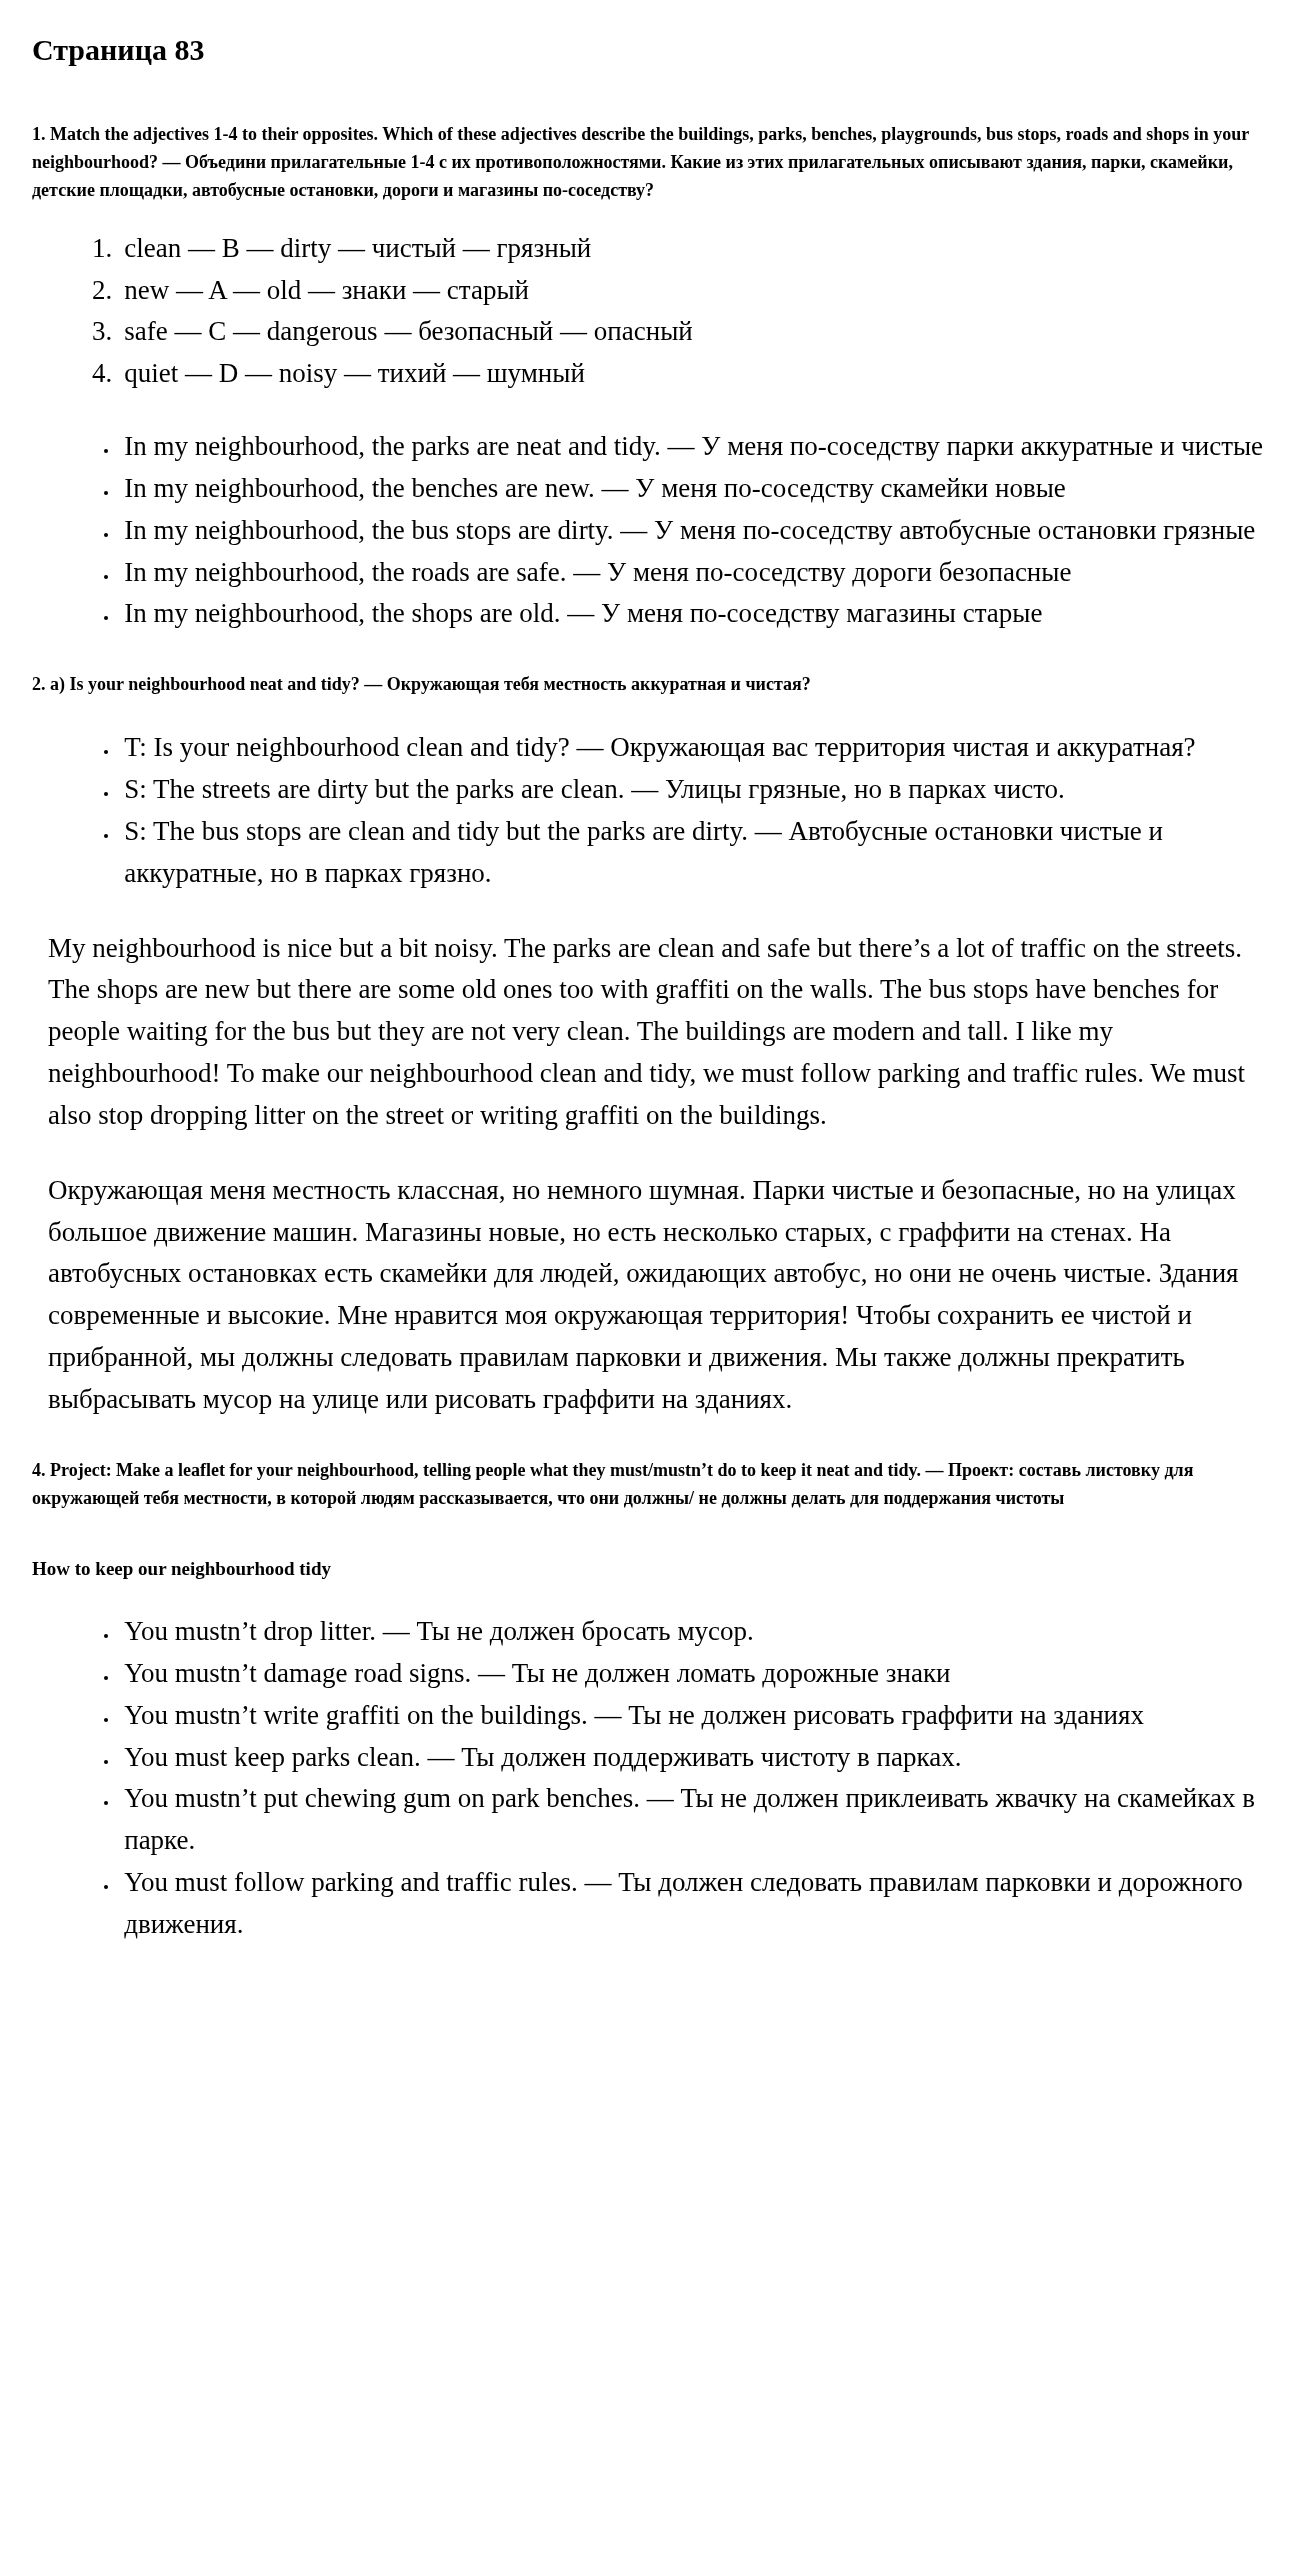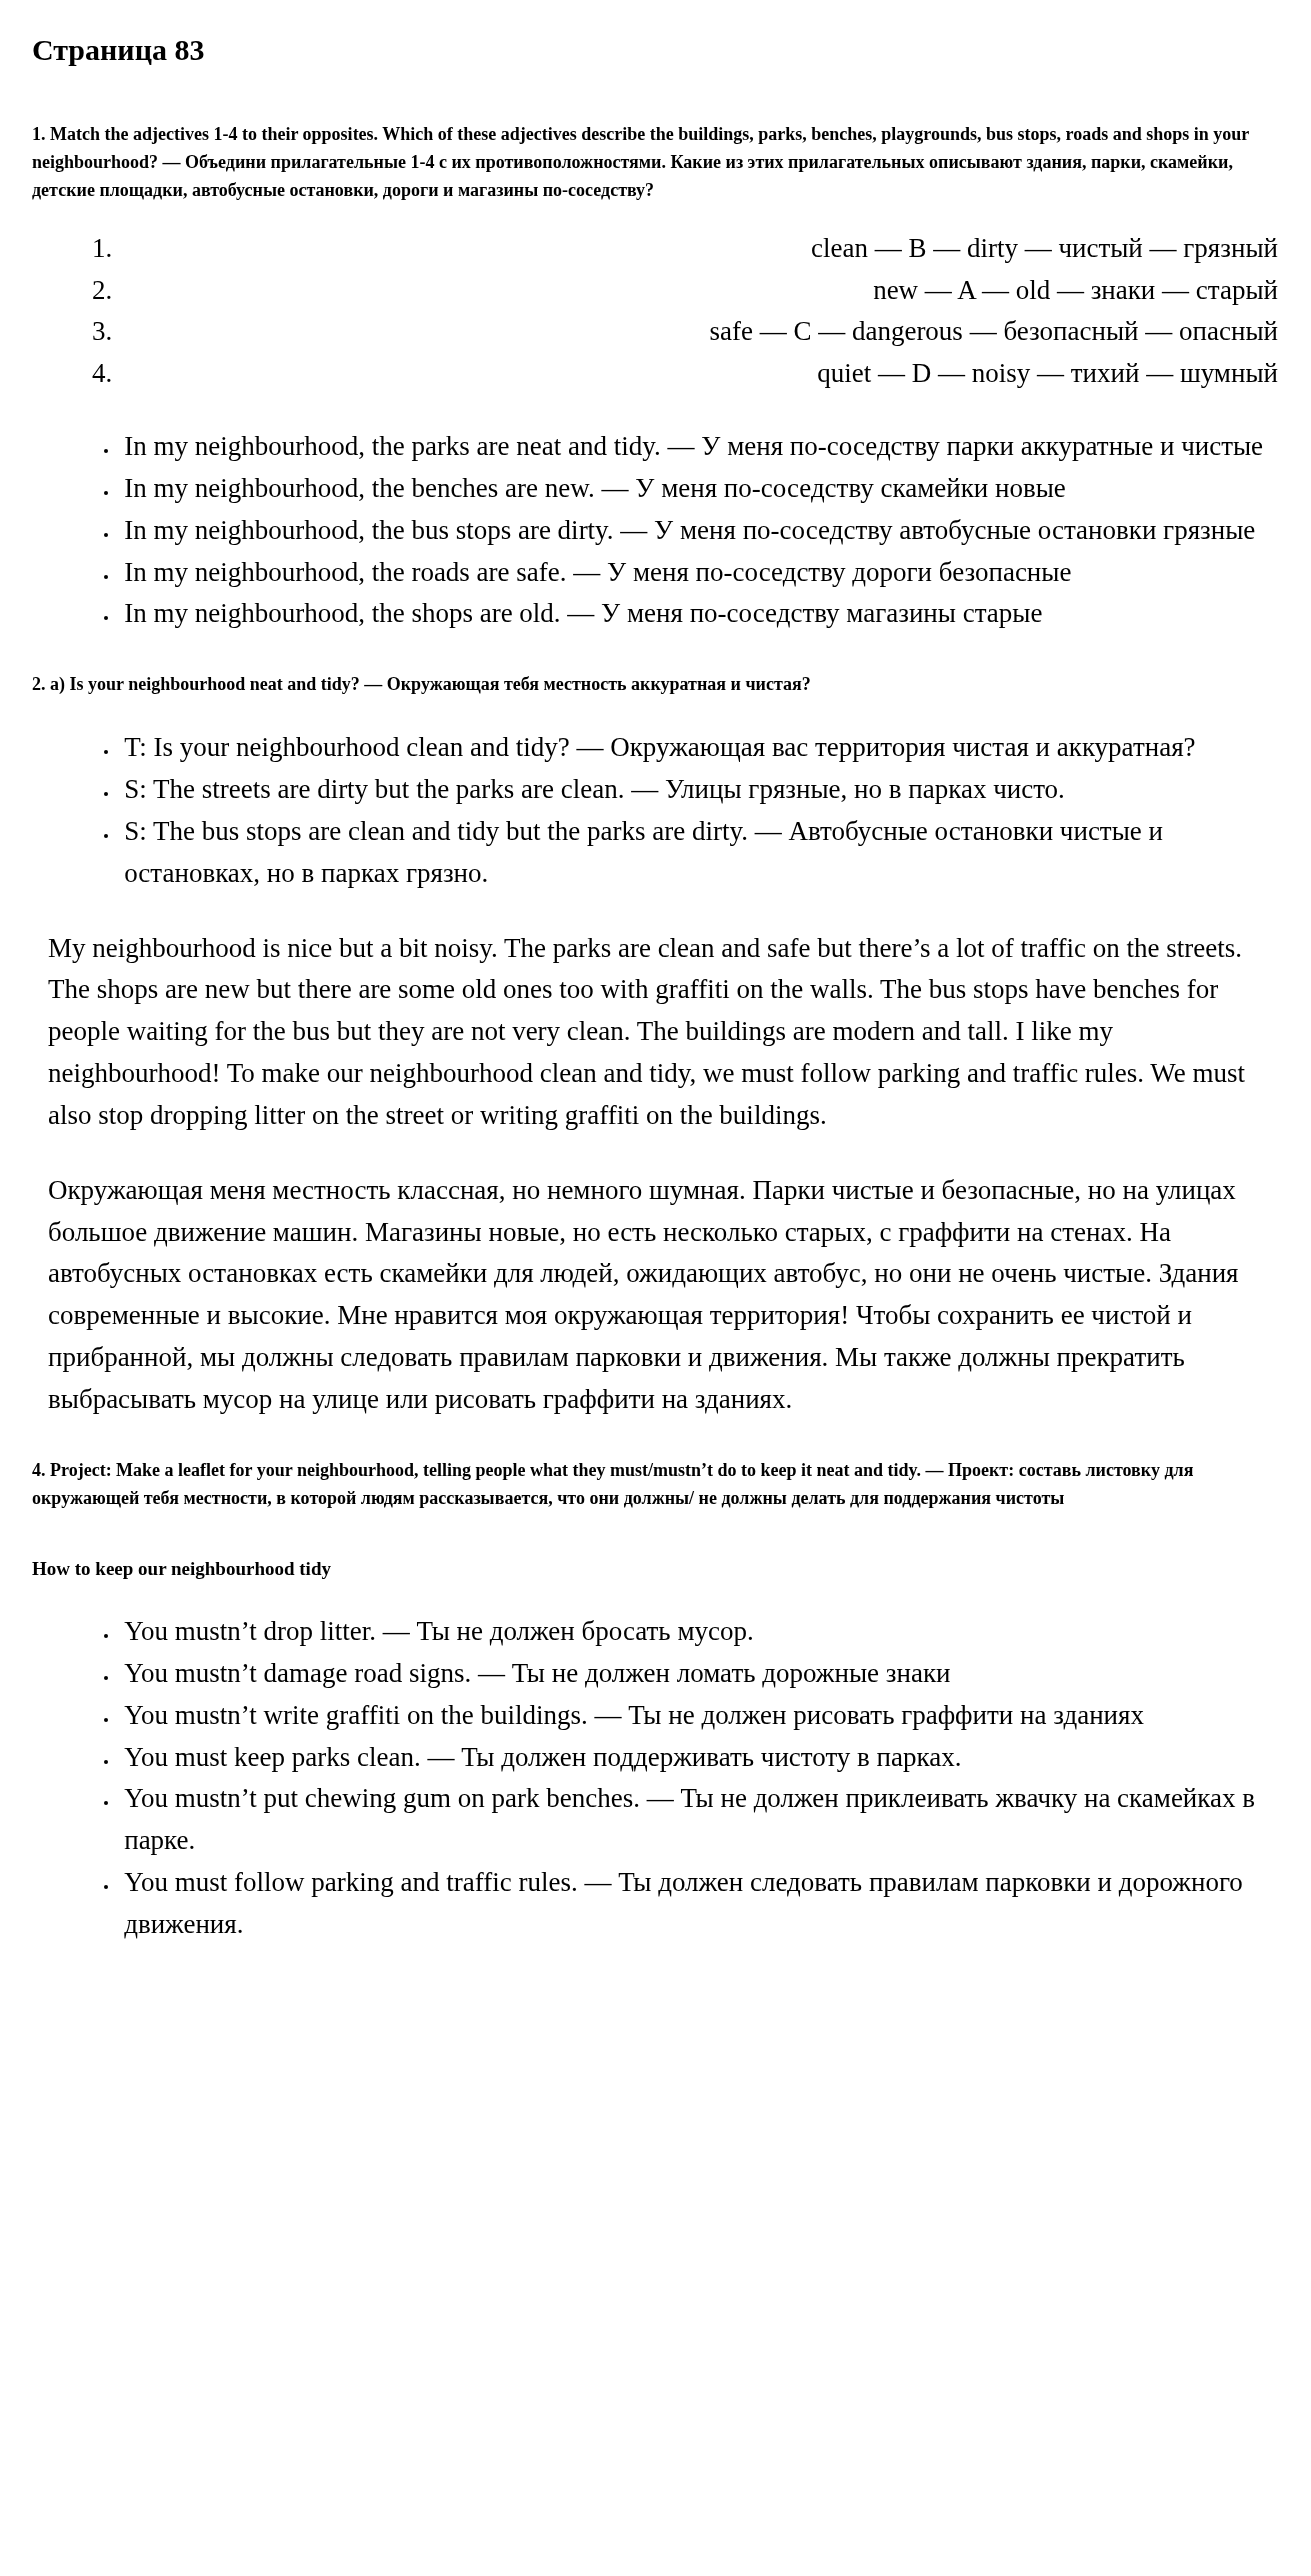--- a/index.html
+++ b/index.html
@@ -34,21 +34,20 @@
   }
   .subheading {
     font-size: 19px;
     font-weight: bold;
     margin: 41px 0 20.6px 0;
   }
   ol.match-list {
     list-style: decimal;
     margin: 23px 0 31px 0;
     padding-left: 87px;
-    text-align: right;
   }
   ul.dot-list {
     list-style: disc;
     margin: 28px 0 31px 0;
     padding-left: 87px;
   }
   ul.dot-list li::marker {
     font-size: 0.55em;
   }
   ol.match-list li,
@@ -81,21 +80,21 @@
       <li>In my neighbourhood, the roads are safe. — У меня по-соседству дороги безопасные</li>
       <li>In my neighbourhood, the shops are old. — У меня по-соседству магазины старые</li>
     </ul>
   </section>
 
   <section>
     <h2 class="heading">2. a) Is your neighbourhood neat and tidy? — Окружающая тебя местность аккуратная и чистая?</h2>
     <ul class="dot-list">
       <li>T: Is your neighbourhood clean and tidy? — Окружающая вас территория чистая и аккуратная?</li>
       <li>S: The streets are dirty but the parks are clean. — Улицы грязные, но в парках чисто.</li>
-      <li>S: The bus stops are clean and tidy but the parks are dirty. — Автобусные остановки чистые и остановках, но в парках грязно.</li>
+      <li>S: The bus stops are clean and tidy but the parks are dirty. — Автобусные остановки чистые и аккуратные, но в парках грязно.</li>
     </ul>
   </section>
 
 
   <section>
     <p class="para">My neighbourhood is nice but a bit noisy. The parks are clean and safe but there’s a lot of traffic on the streets. The shops are new but there are some old ones too with graffiti on the walls. The bus stops have benches for people waiting for the bus but they are not very clean. The buildings are modern and tall. I like my neighbourhood! To make our neighbourhood clean and tidy, we must follow parking and traffic rules. We must also stop dropping litter on the street or writing graffiti on the buildings.</p>
     <p class="para">Окружающая меня местность классная, но немного шумная. Парки чистые и безопасные, но на улицах большое движение машин. Магазины новые, но есть несколько старых, с граффити на стенах. На автобусных остановках есть скамейки для людей, ожидающих автобус, но они не очень чистые. Здания современные и высокие. Мне нравится моя окружающая территория! Чтобы сохранить ее чистой и прибранной, мы должны следовать правилам парковки и движения. Мы также должны прекратить выбрасывать мусор на улице или рисовать граффити на зданиях.</p>
   </section>
 
   <section>

